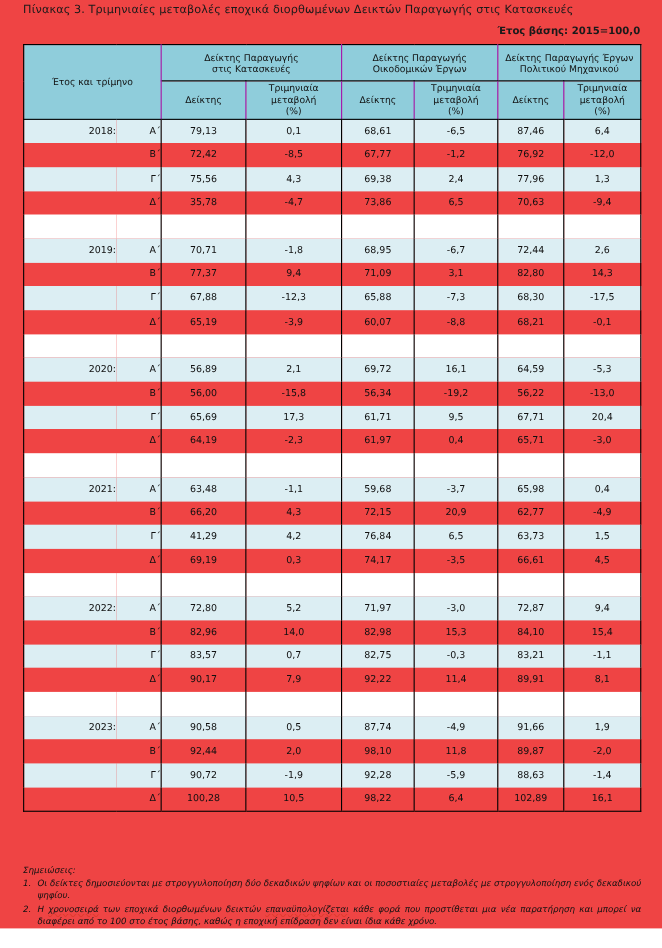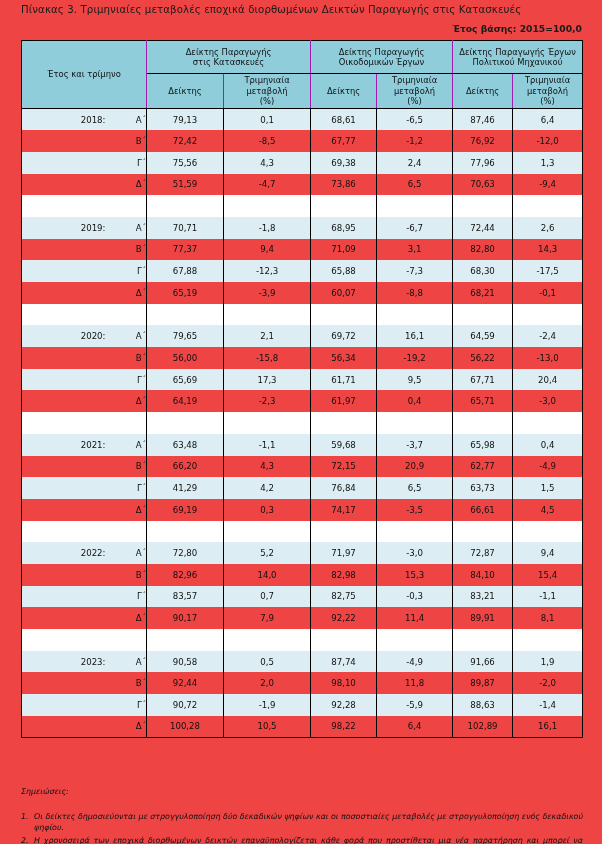--- a/index.html
+++ b/index.html
@@ -124,21 +124,21 @@
   
   .notes {
     position: absolute;
     left: 21px; top: 786px;
     width: 562px;
     font-size: 7.9px;
     font-style: italic;
     color: #111111;
     line-height: 1.42;
   }
-  .notes-head { margin-bottom: 14px; }
+  .notes-head { margin-bottom: 0; }
   .note {
     display: flex;
     align-items: flex-start;
     margin-bottom: 1px;
   }
   .note-num { width: 13px; flex: 0 0 13px; }
   .note-body { flex: 1 1 auto; text-align: justify; }
   .sp { 
     text-decoration: underline wavy #e23b2e;
     text-decoration-skip-ink: none;
@@ -225,21 +225,21 @@
             <td class="cell vline-l">75,56</td>
             <td class="cell vline-l">4,3</td>
             <td class="cell vline-l">69,38</td>
             <td class="cell vline-l">2,4</td>
             <td class="cell vline-l">77,96</td>
             <td class="cell vline-l edge-r">1,3</td>
           </tr>
           <tr class="drow">
             <td class="cell edge-l yr"></td>
             <td class="cell qt">Δ΄</td>
-            <td class="cell vline-l">51,59</td>
+            <td class="cell vline-l">35,78</td>
             <td class="cell vline-l">-4,7</td>
             <td class="cell vline-l">73,86</td>
             <td class="cell vline-l">6,5</td>
             <td class="cell vline-l">70,63</td>
             <td class="cell vline-l edge-r">-9,4</td>
           </tr>
           <tr class="gap">
             <td class="cell edge-l"></td>
             <td class="cell"></td>
             <td class="cell vline-l"></td>
@@ -295,26 +295,26 @@
             <td class="cell vline-l"></td>
             <td class="cell vline-l"></td>
             <td class="cell vline-l"></td>
             <td class="cell vline-l"></td>
             <td class="cell vline-l"></td>
             <td class="cell vline-l edge-r"></td>
           </tr>
           <tr class="drow alt">
             <td class="cell edge-l yr">2020:</td>
             <td class="cell qt">Α΄</td>
-            <td class="cell vline-l">79,65</td>
+            <td class="cell vline-l">56,89</td>
             <td class="cell vline-l">2,1</td>
             <td class="cell vline-l">69,72</td>
             <td class="cell vline-l">16,1</td>
             <td class="cell vline-l">64,59</td>
-            <td class="cell vline-l edge-r">-2,4</td>
+            <td class="cell vline-l edge-r">-5,3</td>
           </tr>
           <tr class="drow">
             <td class="cell edge-l yr"></td>
             <td class="cell qt">Β΄</td>
             <td class="cell vline-l">56,00</td>
             <td class="cell vline-l">-15,8</td>
             <td class="cell vline-l">56,34</td>
             <td class="cell vline-l">-19,2</td>
             <td class="cell vline-l">56,22</td>
             <td class="cell vline-l edge-r">-13,0</td>

